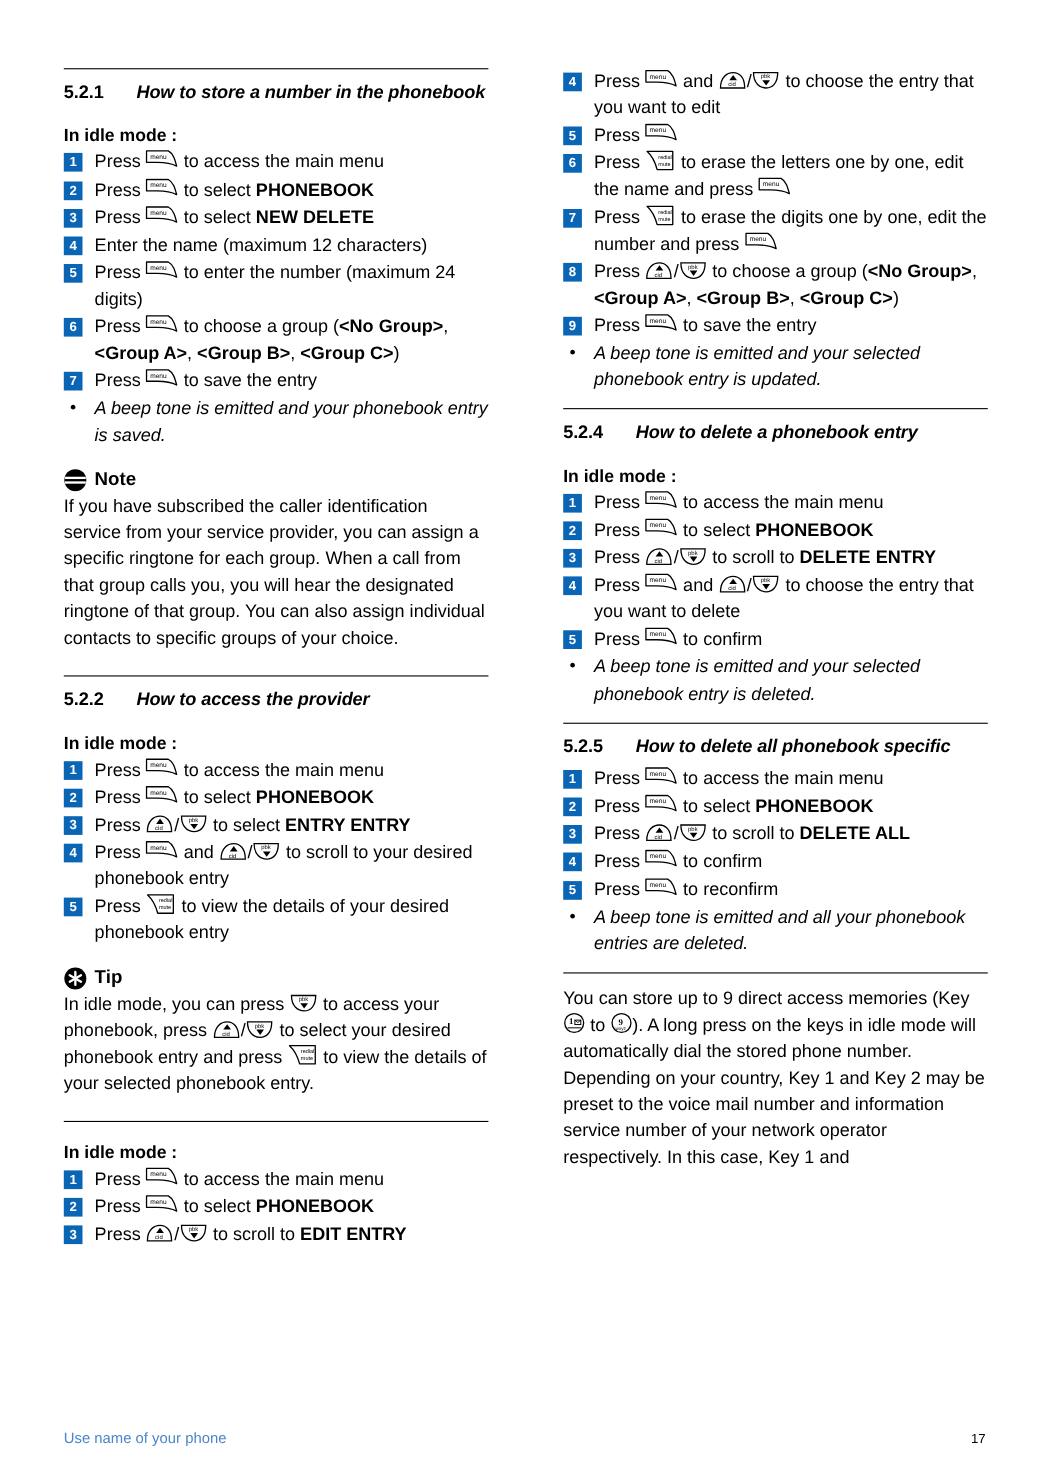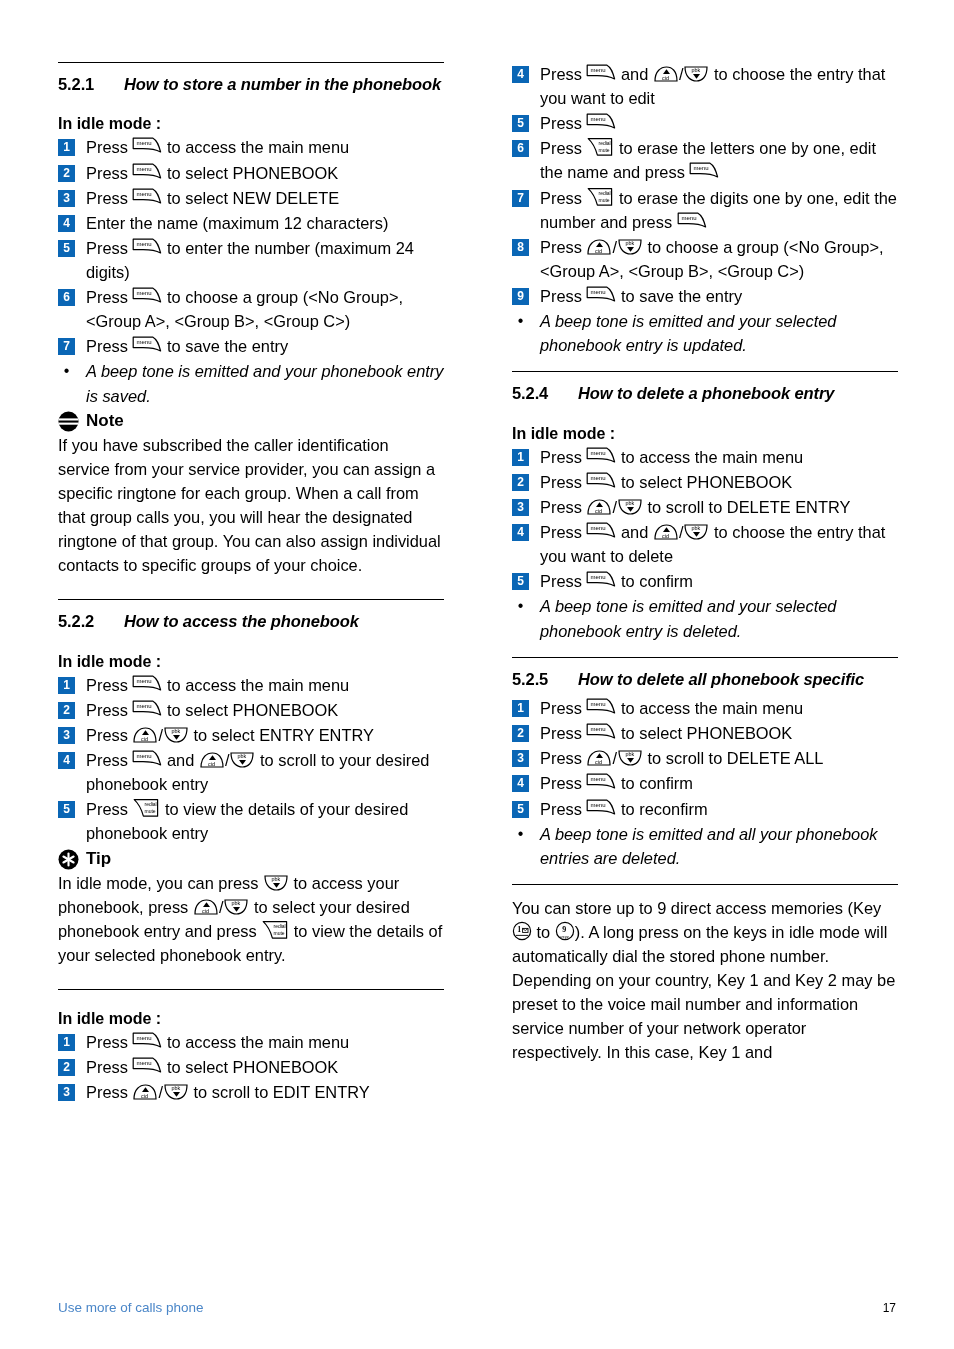--- a/index.html
+++ b/index.html
@@ -88,30 +88,30 @@
     flex: 0 0 auto;
     width: 17px;
     margin-right: 11px;
     text-align: center;
     font-size: 16px;
     line-height: 1.47;
   }
   .step-body {
     flex: 1;
   }
-  .step-body b { font-weight: normal; }
+  .step-body b { font-weight: bold; }
   .italic { font-style: italic; }
   .para {
     font-size: 16.4px;
     line-height: 1.47;
     margin: 0;
   }
   .callout {
     display: flex;
-    margin: 3px 0 1px 0;
+    margin: 18px 0 1px 0;
   }
   .callout-label {
     font-weight: bold;
     font-size: 17px;
     margin-left: 7px;
   }
   .gap-sm { height: 13px; }
   .gap-md { height: 22px; }
 
   
@@ -217,21 +217,21 @@
         </span>
         <span class="callout-label">Note</span>
       </div>
       <p class="para">If you have subscribed the caller identification service from your service provider, you can assign a specific ringtone for each group. When a call from that group calls you, you will hear the designated ringtone of that group. You can also assign individual contacts to specific groups of your choice.</p>
 
       <div class="gap-md"></div>
 
       <hr class="rule">
       <div class="sec-head">
         <span class="sec-num">5.2.2</span>
-        <span class="sec-title">How to access the phonebook</span>
+        <span class="sec-title">How to access the provider</span>
       </div>
       <div class="idle">In idle mode :</div>
       <ol class="steps">
           <li class="step">
             <span class="badge">1</span>
             <span class="step-body">Press <span class="ico"><svg width="30" height="19" viewBox="0 0 30 19">
                   <path d="M1.2 1.2 H21 C25.5 3.5 27 9 28.6 15 C24 12.5 18 11.6 11 11.6 H1.2 Z" fill="#fff" stroke="#000" stroke-width="1.2" stroke-linejoin="round"></path>
                   <text x="4.5" y="8.4" font-family="Liberation Sans, sans-serif" font-size="6" fill="#000">menu</text>
                 </svg></span> to access the main menu</span>
           </li>
@@ -547,16 +547,16 @@
               <circle cx="10" cy="10" r="8.6" fill="#fff" stroke="#000" stroke-width="1.2"></circle>
               <text x="7.2" y="11.4" font-family="Liberation Serif, serif" font-size="8" font-weight="bold" fill="#000">9</text>
               <text x="4.6" y="16.6" font-family="Liberation Sans, sans-serif" font-size="4.2" fill="#000">wxyz</text>
             </svg></span>). A long press on the keys in idle mode will automatically dial the stored phone number.</p>
       <p class="para">Depending on your country, Key 1 and Key 2 may be preset to the voice mail number and information service number of your network operator respectively. In this case, Key 1 and</p>
 
     </div>
   </div>
 
   <div class="footer">
-    <span class="footer-left">Use more of calls phone</span>
+    <span class="footer-left">Use name of your phone</span>
     <span class="footer-right">17</span>
   </div>
 </div>
 
 </body></html>

